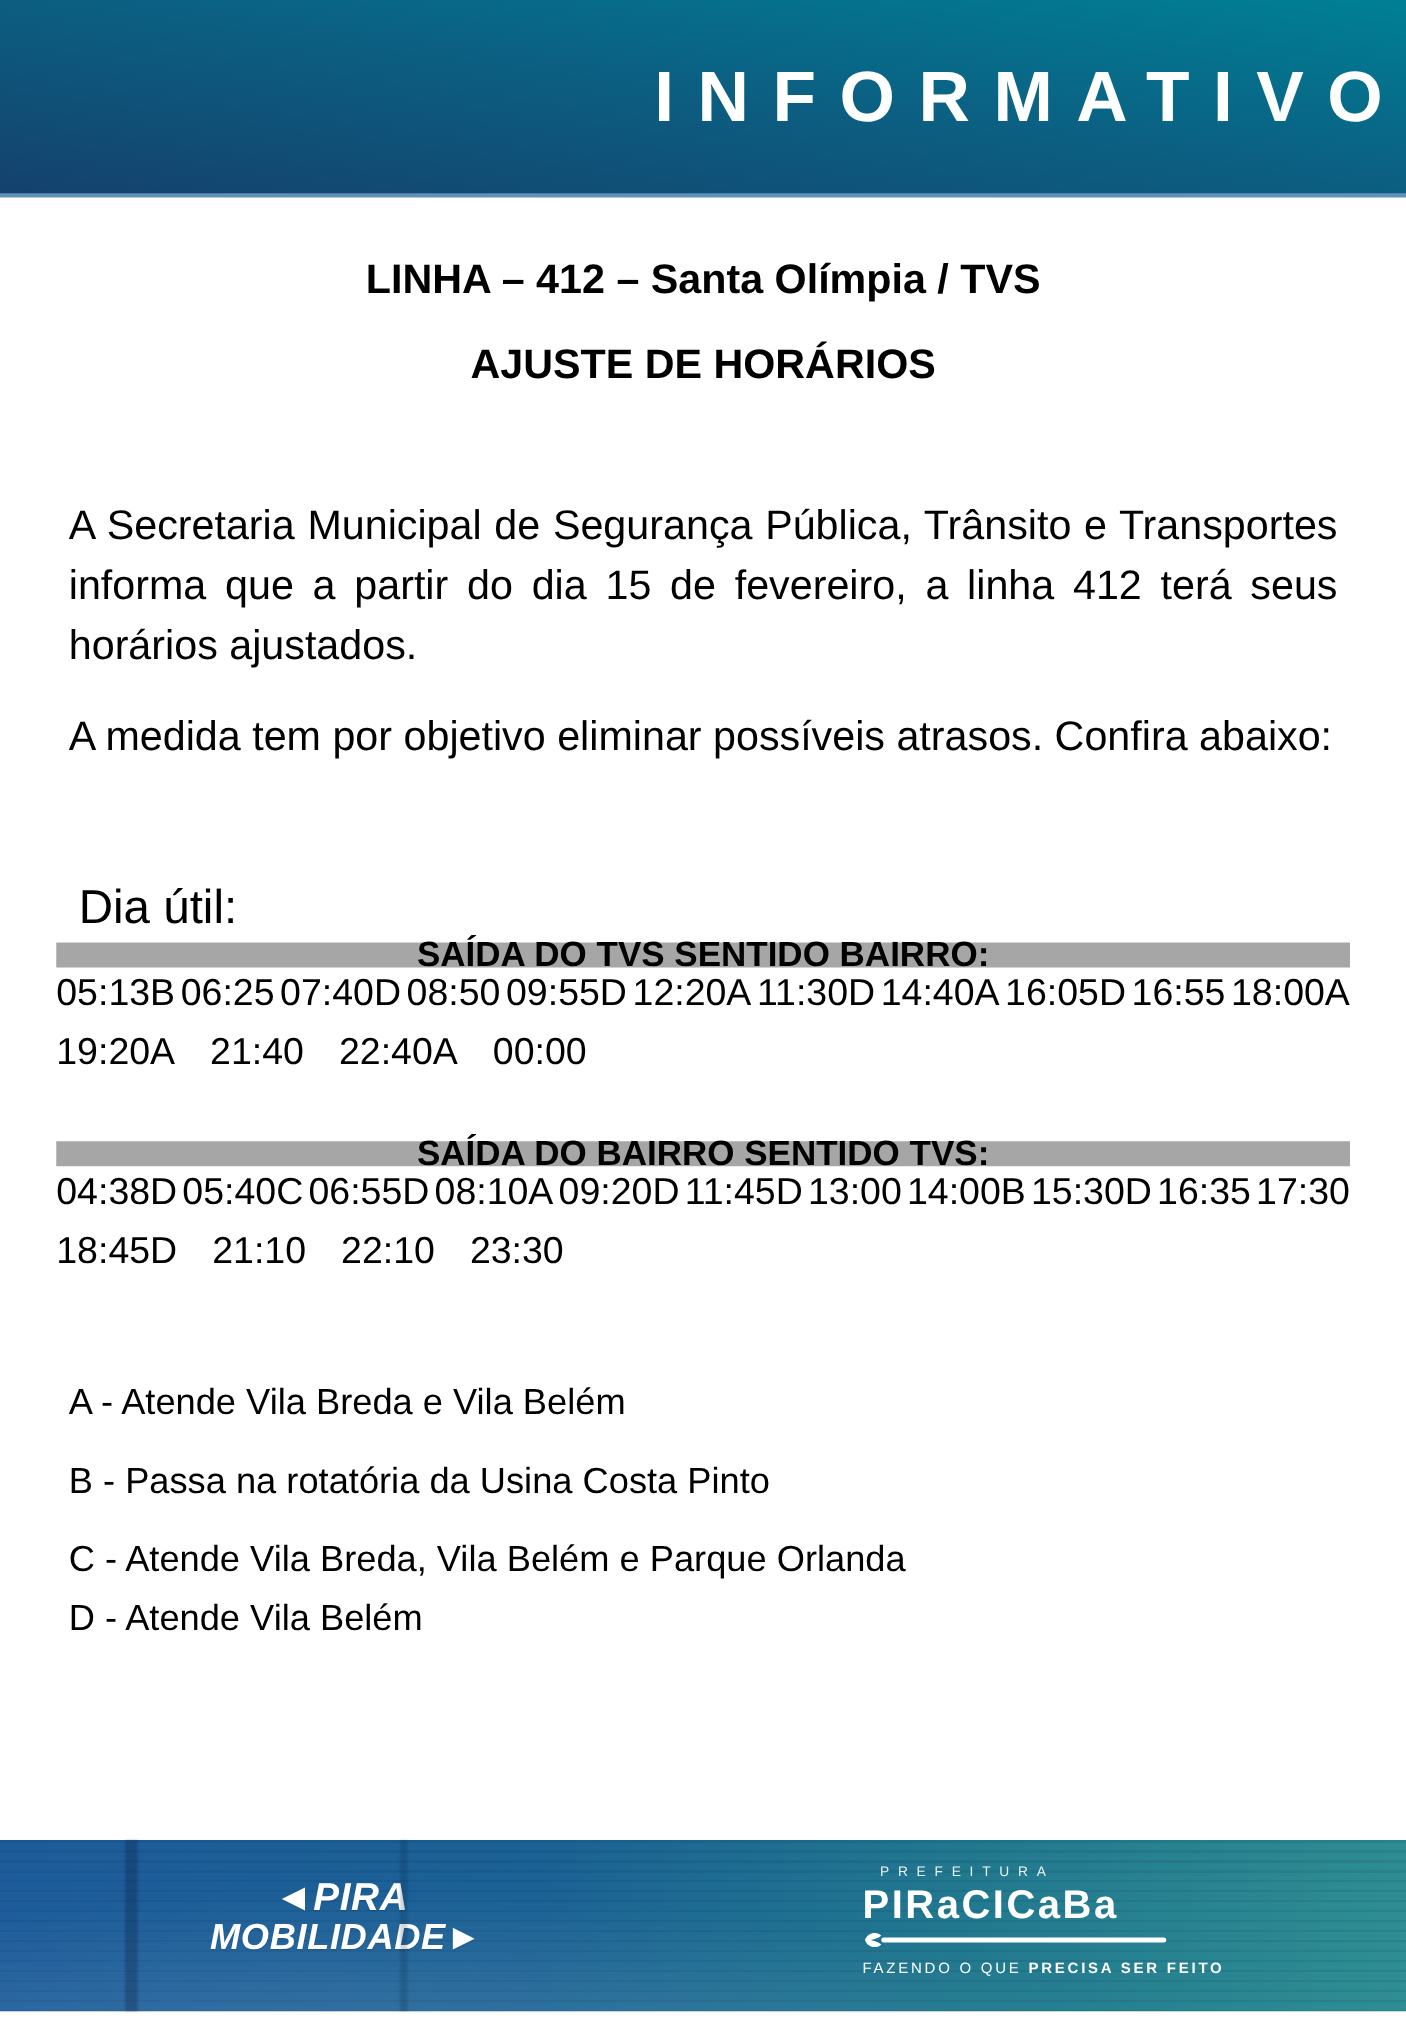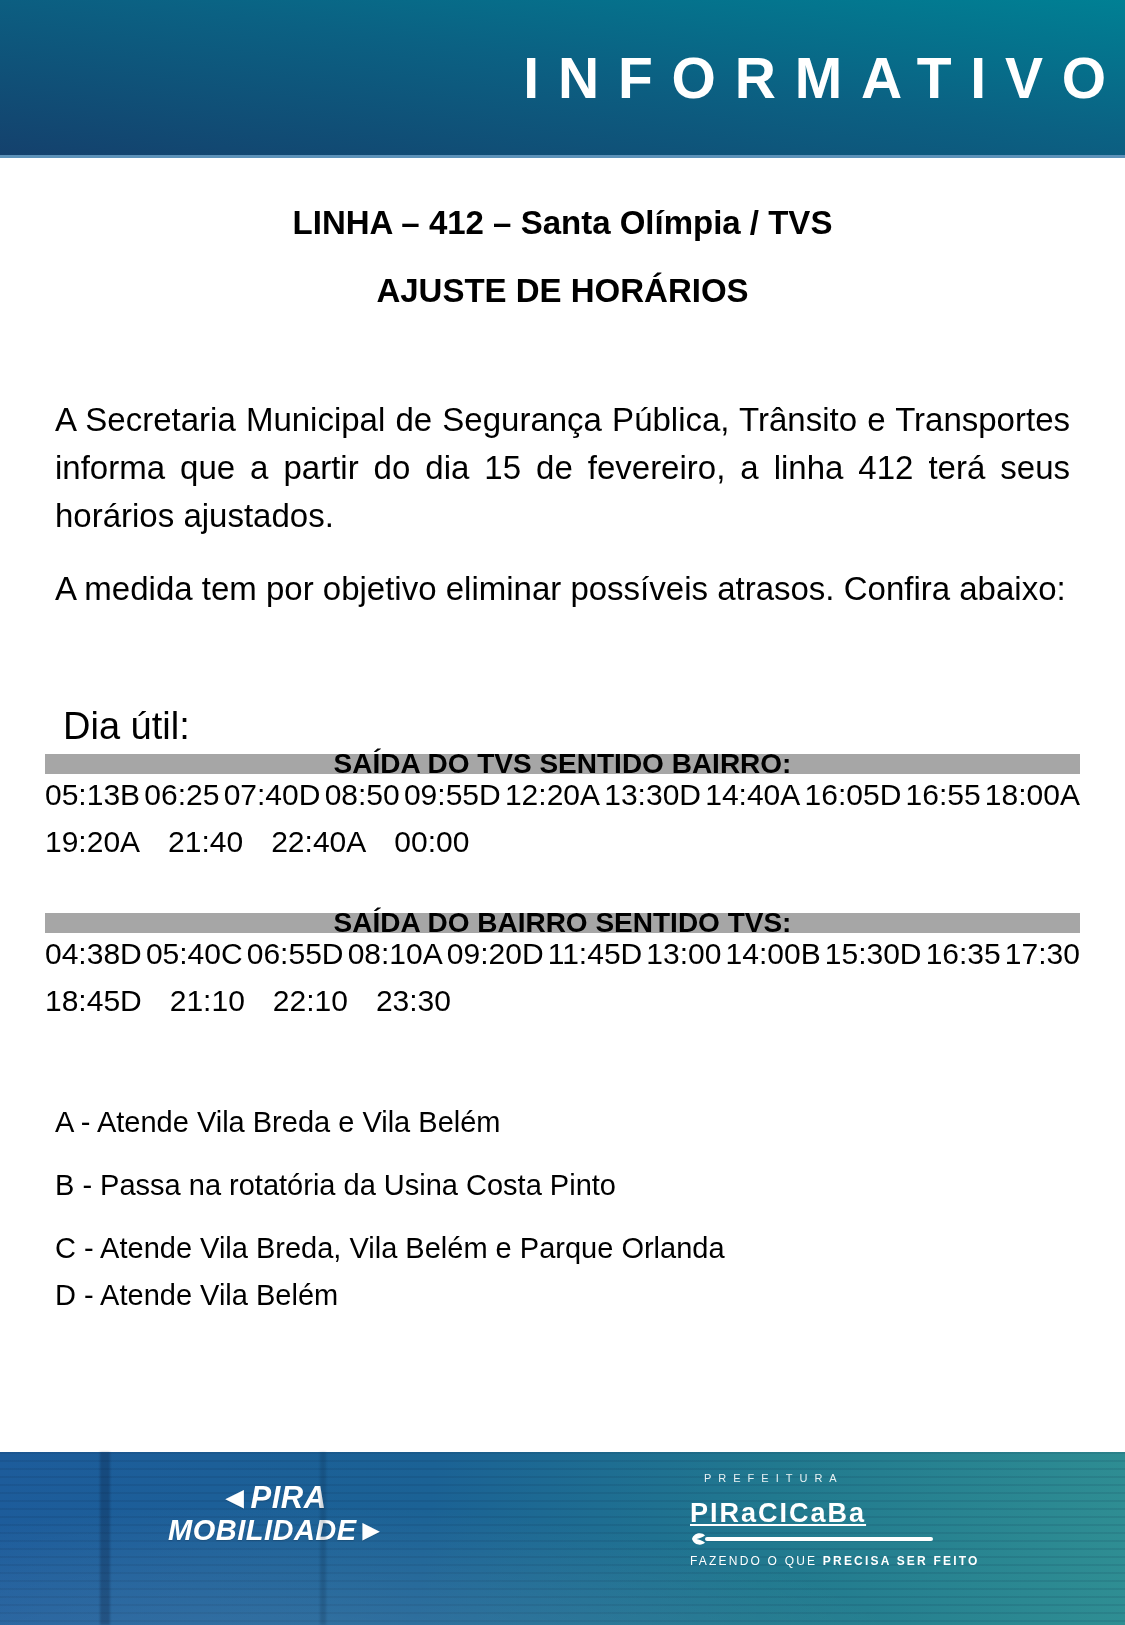--- a/index.html
+++ b/index.html
@@ -39,21 +39,21 @@
   .times{margin:4px -10px 0;font-size:30px;}
   .times-row{display:flex;}
   .times-row.fill{justify-content:space-between;}
   .times-row.left{gap:28px;margin-top:13px;}
   .legend{margin-top:88px;font-size:29px;}
   .legend-item{margin:0;}
   .legend-item + .legend-item{margin-top:30px;}
   .legend-item.tight{margin-top:14px;}
   
   .footer{
-    position:absolute;left:0;right:0;bottom:0;height:173px;
+    position:absolute;left:0;right:0;bottom:16px;height:137px;
     background:
       radial-gradient(ellipse at 25% 135%, rgba(255,255,255,0.14), transparent 55%),
       repeating-linear-gradient(180deg, rgba(8,30,60,0.10) 0 2px, transparent 2px 8px),
       linear-gradient(97deg,#1d5c9b 0%,#1b6295 38%,#21798f 68%,#2f8e93 100%);
     color:#fff;
   }
   .footer::before{
     content:"";position:absolute;left:100px;top:0;bottom:0;width:10px;
     background:rgba(7,25,55,0.28);filter:blur(1px);
   }
@@ -63,21 +63,21 @@
   }
   .pira-logo{
     position:absolute;left:168px;top:30px;width:210px;
     font-style:italic;font-weight:bold;text-align:center;line-height:1.05;
     text-shadow:0 1px 1px rgba(0,0,0,0.15);
   }
   .pira-line1{font-size:31px;letter-spacing:0.5px;}
   .pira-line2{font-size:29px;letter-spacing:0.5px;}
   .pref-logo{position:absolute;left:690px;top:20px;width:260px;}
   .pref-top{font-size:11px;letter-spacing:7px;padding-left:14px;opacity:0.9;}
-  .pref-name{font-size:27px;font-weight:bold;letter-spacing:2px;margin-top:14px;text-decoration:underline;}
+  .pref-name{font-size:32px;font-weight:bold;letter-spacing:2px;margin-top:1px;}
   .pref-divider{display:block;margin-top:2px;}
   .pref-tagline{font-size:12px;letter-spacing:2.2px;margin-top:7px;white-space:nowrap;}
 </style>
 </head>
 <body>
 
 <div class="header">
   <h1 class="header-title">INFORMATIVO</h1>
 </div>
 
@@ -93,21 +93,21 @@
 
   <div class="bar">SAÍDA DO TVS SENTIDO BAIRRO:</div>
   <div class="times">
     <div class="times-row fill">
         <span>05:13B</span>
         <span>06:25</span>
         <span>07:40D</span>
         <span>08:50</span>
         <span>09:55D</span>
         <span>12:20A</span>
-        <span>13:30D</span>
+        <span>11:30D</span>
         <span>14:40A</span>
         <span>16:05D</span>
         <span>16:55</span>
         <span>18:00A</span>
       </div>
     <div class="times-row left">
         <span>19:20A</span>
         <span>21:40</span>
         <span>22:40A</span>
         <span>00:00</span>

